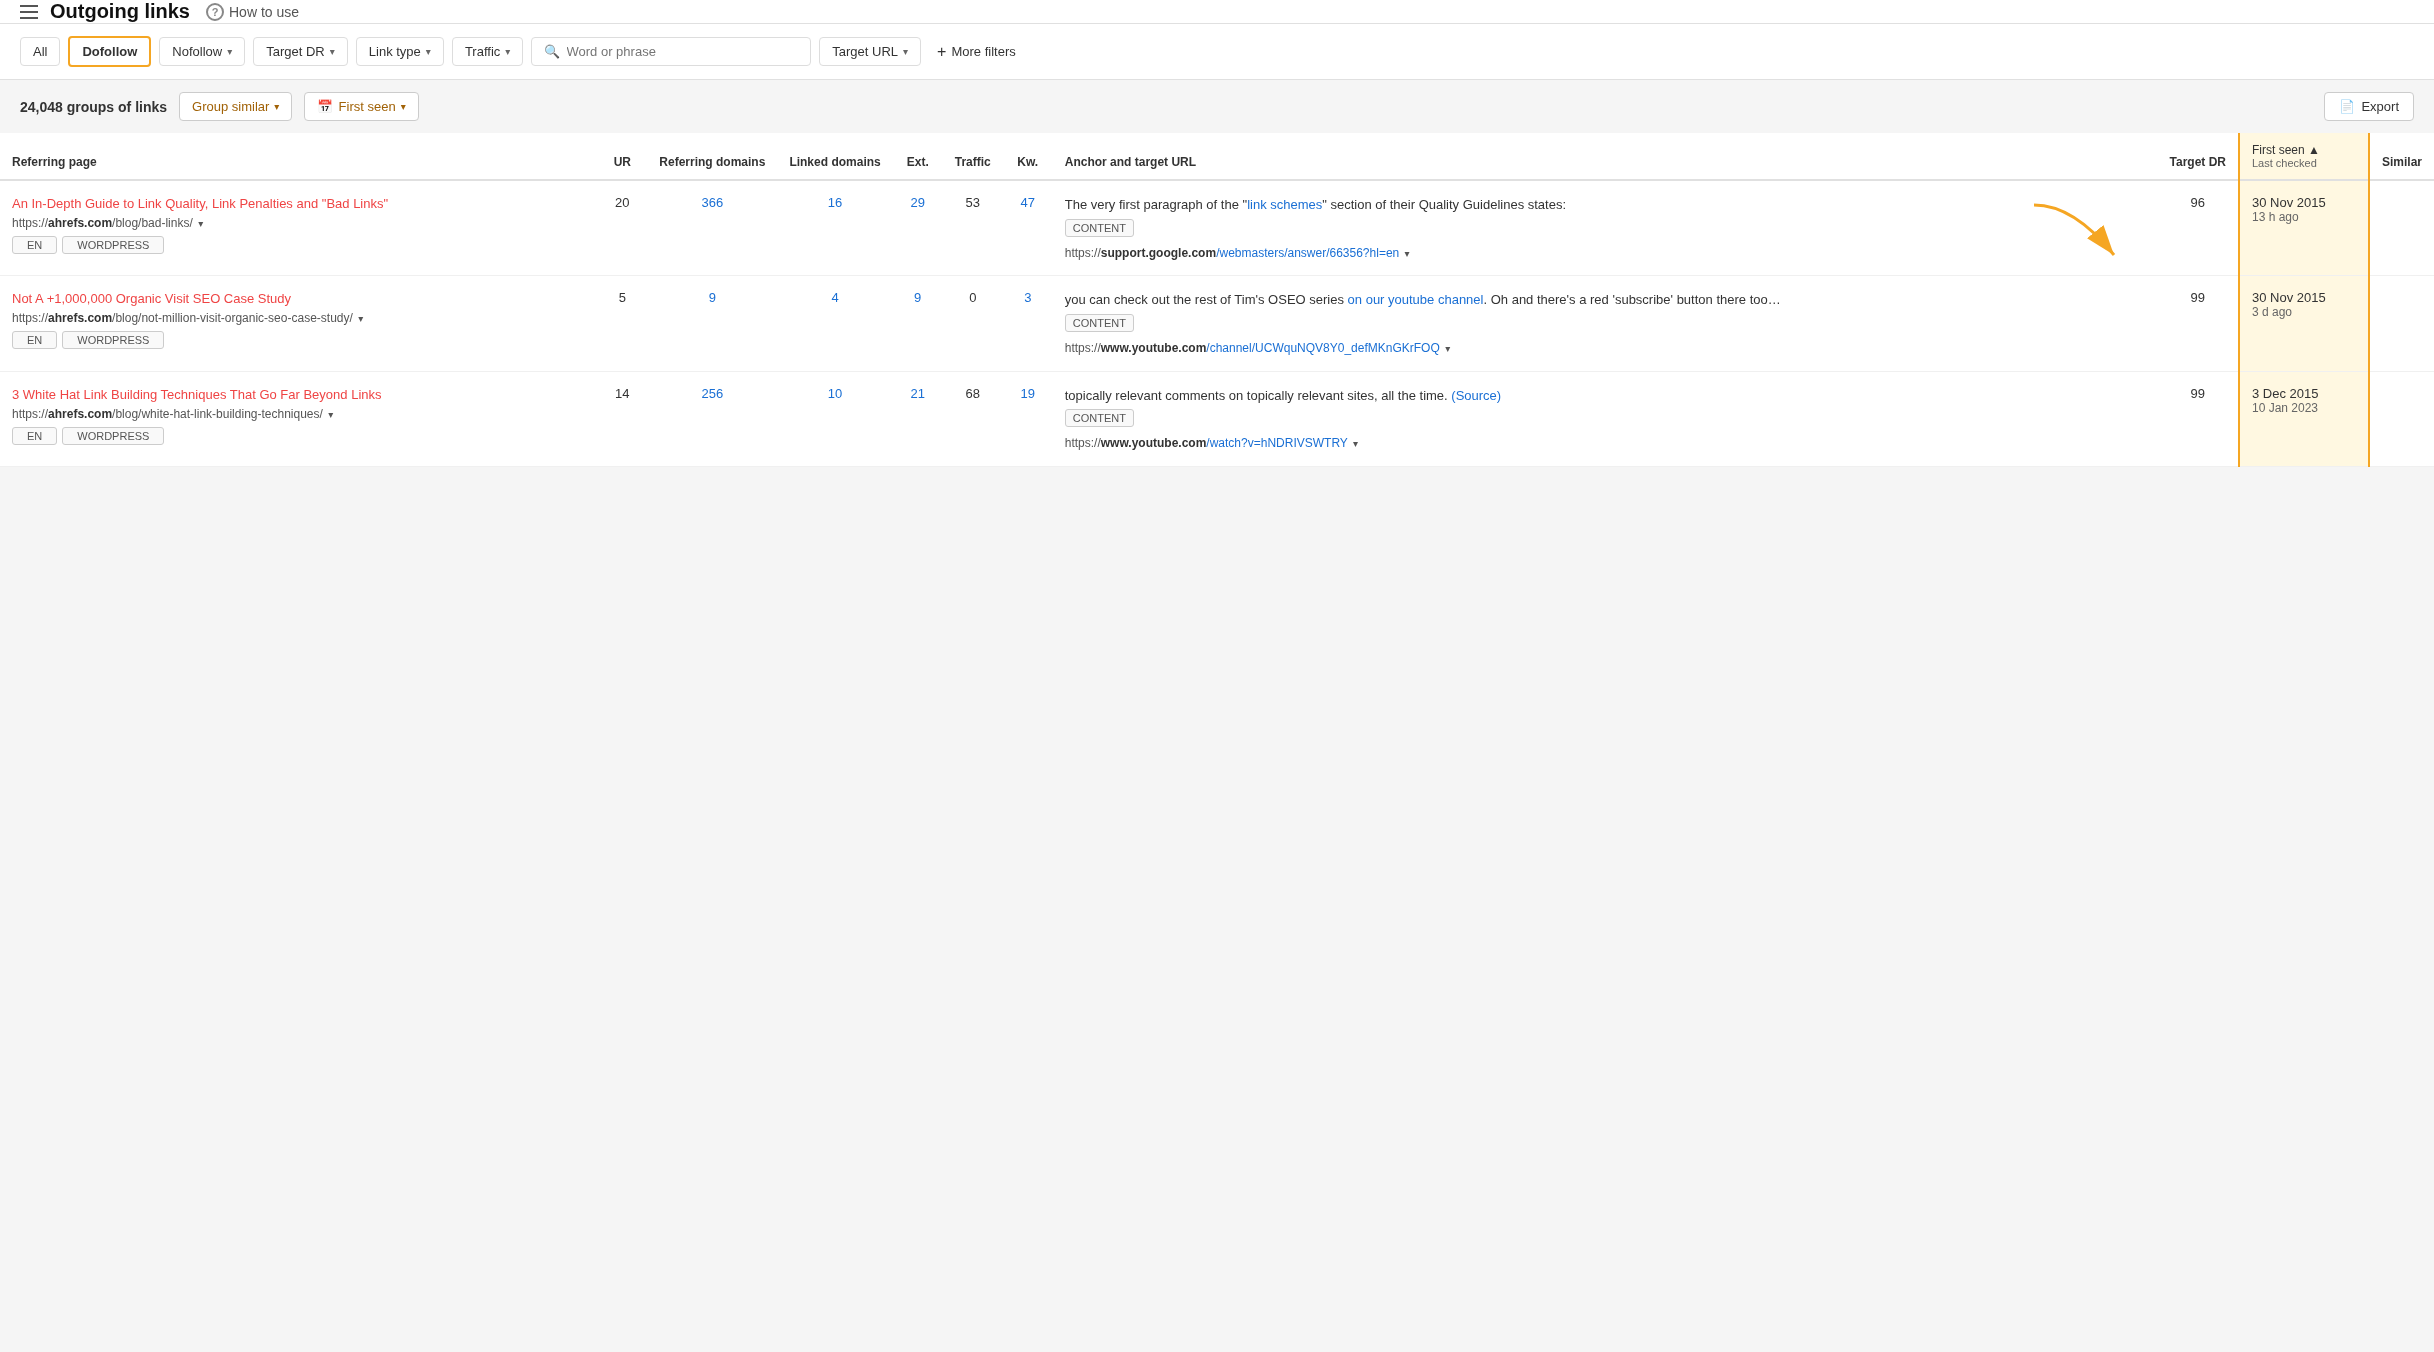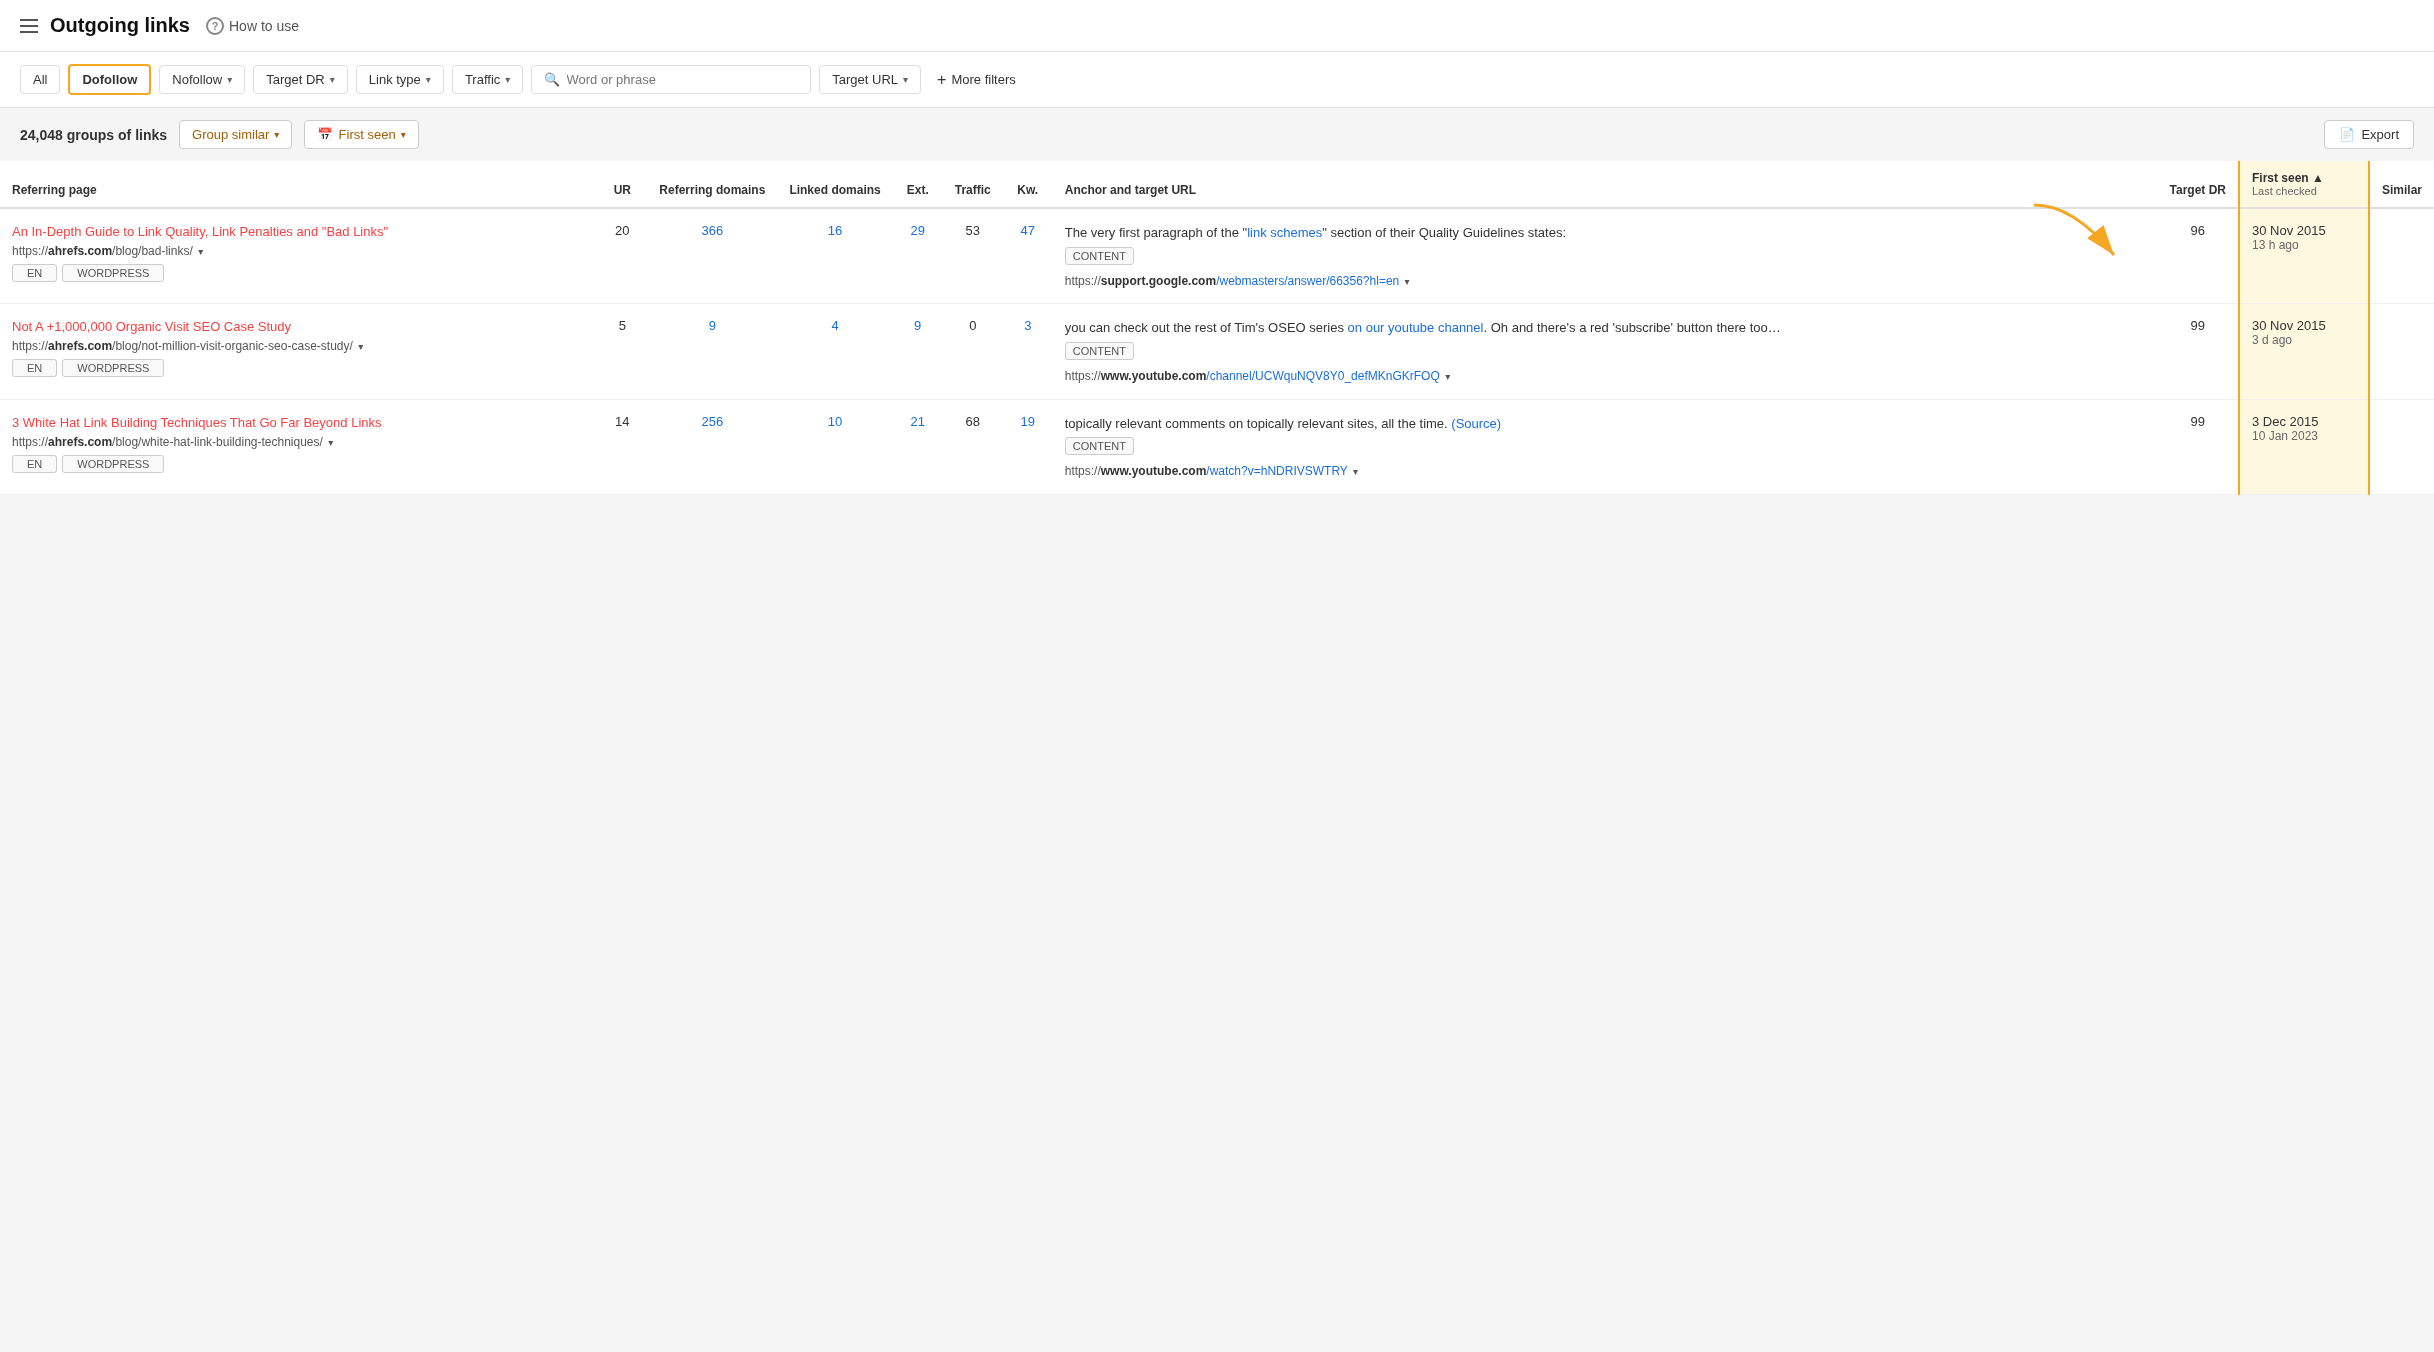--- a/index.html
+++ b/index.html
@@ -1,18 +1,18 @@
 <!DOCTYPE html>
 <html><head>
   <meta charset="utf-8">
   <style>
     * { box-sizing: border-box; margin: 0; padding: 0; }
     body { font-family: -apple-system, BlinkMacSystemFont, 'Segoe UI', Arial, sans-serif; font-size: 14px; background: #f5f5f5; color: #333; }
     
-    .header { display: flex; align-items: center; padding: 14px 20px; background: #fff; border-bottom: 1px solid #e0e0e0; gap: 12px; }
+    .header { display: flex; align-items: center; padding: 0 20px; background: #fff; border-bottom: 1px solid #e0e0e0; gap: 12px; }
     .hamburger { display: flex; flex-direction: column; gap: 4px; cursor: pointer; }
     .hamburger span { width: 18px; height: 2px; background: #555; display: block; }
     .page-title { font-size: 20px; font-weight: 700; color: #111; }
     .how-to-use { display: flex; align-items: center; gap: 5px; color: #555; font-size: 14px; cursor: pointer; margin-left: 4px; }
     .help-icon { width: 18px; height: 18px; border-radius: 50%; border: 2px solid #888; display: inline-flex; align-items: center; justify-content: center; font-size: 11px; font-weight: bold; color: #888; }
 
     .filter-bar { display: flex; align-items: center; padding: 12px 20px; background: #fff; border-bottom: 1px solid #e0e0e0; gap: 8px; flex-wrap: wrap; }
     .filter-btn { display: flex; align-items: center; gap: 5px; padding: 6px 12px; border: 1px solid #ddd; border-radius: 4px; background: #fff; cursor: pointer; font-size: 13px; color: #333; white-space: nowrap; }
     .filter-btn.active { border: 2px solid #f5a623; color: #333; font-weight: 600; }
     .filter-btn .chevron { font-size: 10px; color: #666; }
@@ -175,21 +175,21 @@
             <span>Kw.</span>
           </th>
           <th style="min-width:280px;">
             <span>Anchor and target URL</span>
           </th>
           <th class="center" style="width:60px;">
             <span>Target DR</span>
           </th>
           <th class="sorted" style="width:130px; background:#fff8e1; border-left:2px solid #f5a623; border-right:2px solid #f5a623;">
             <div class="sort-label">
-              <span style="display:flex; align-items:center; gap:4px; font-weight:700;">
+              <span style="display:flex; align-items:center; gap:4px; font-weight:400;">
                 <span>First seen ▲</span>
               </span>
               <span class="last-checked">Last checked</span>
             </div>
           </th>
           <th style="width:60px;">
             <span>Similar</span>
           </th>
         </tr>
       </thead>

